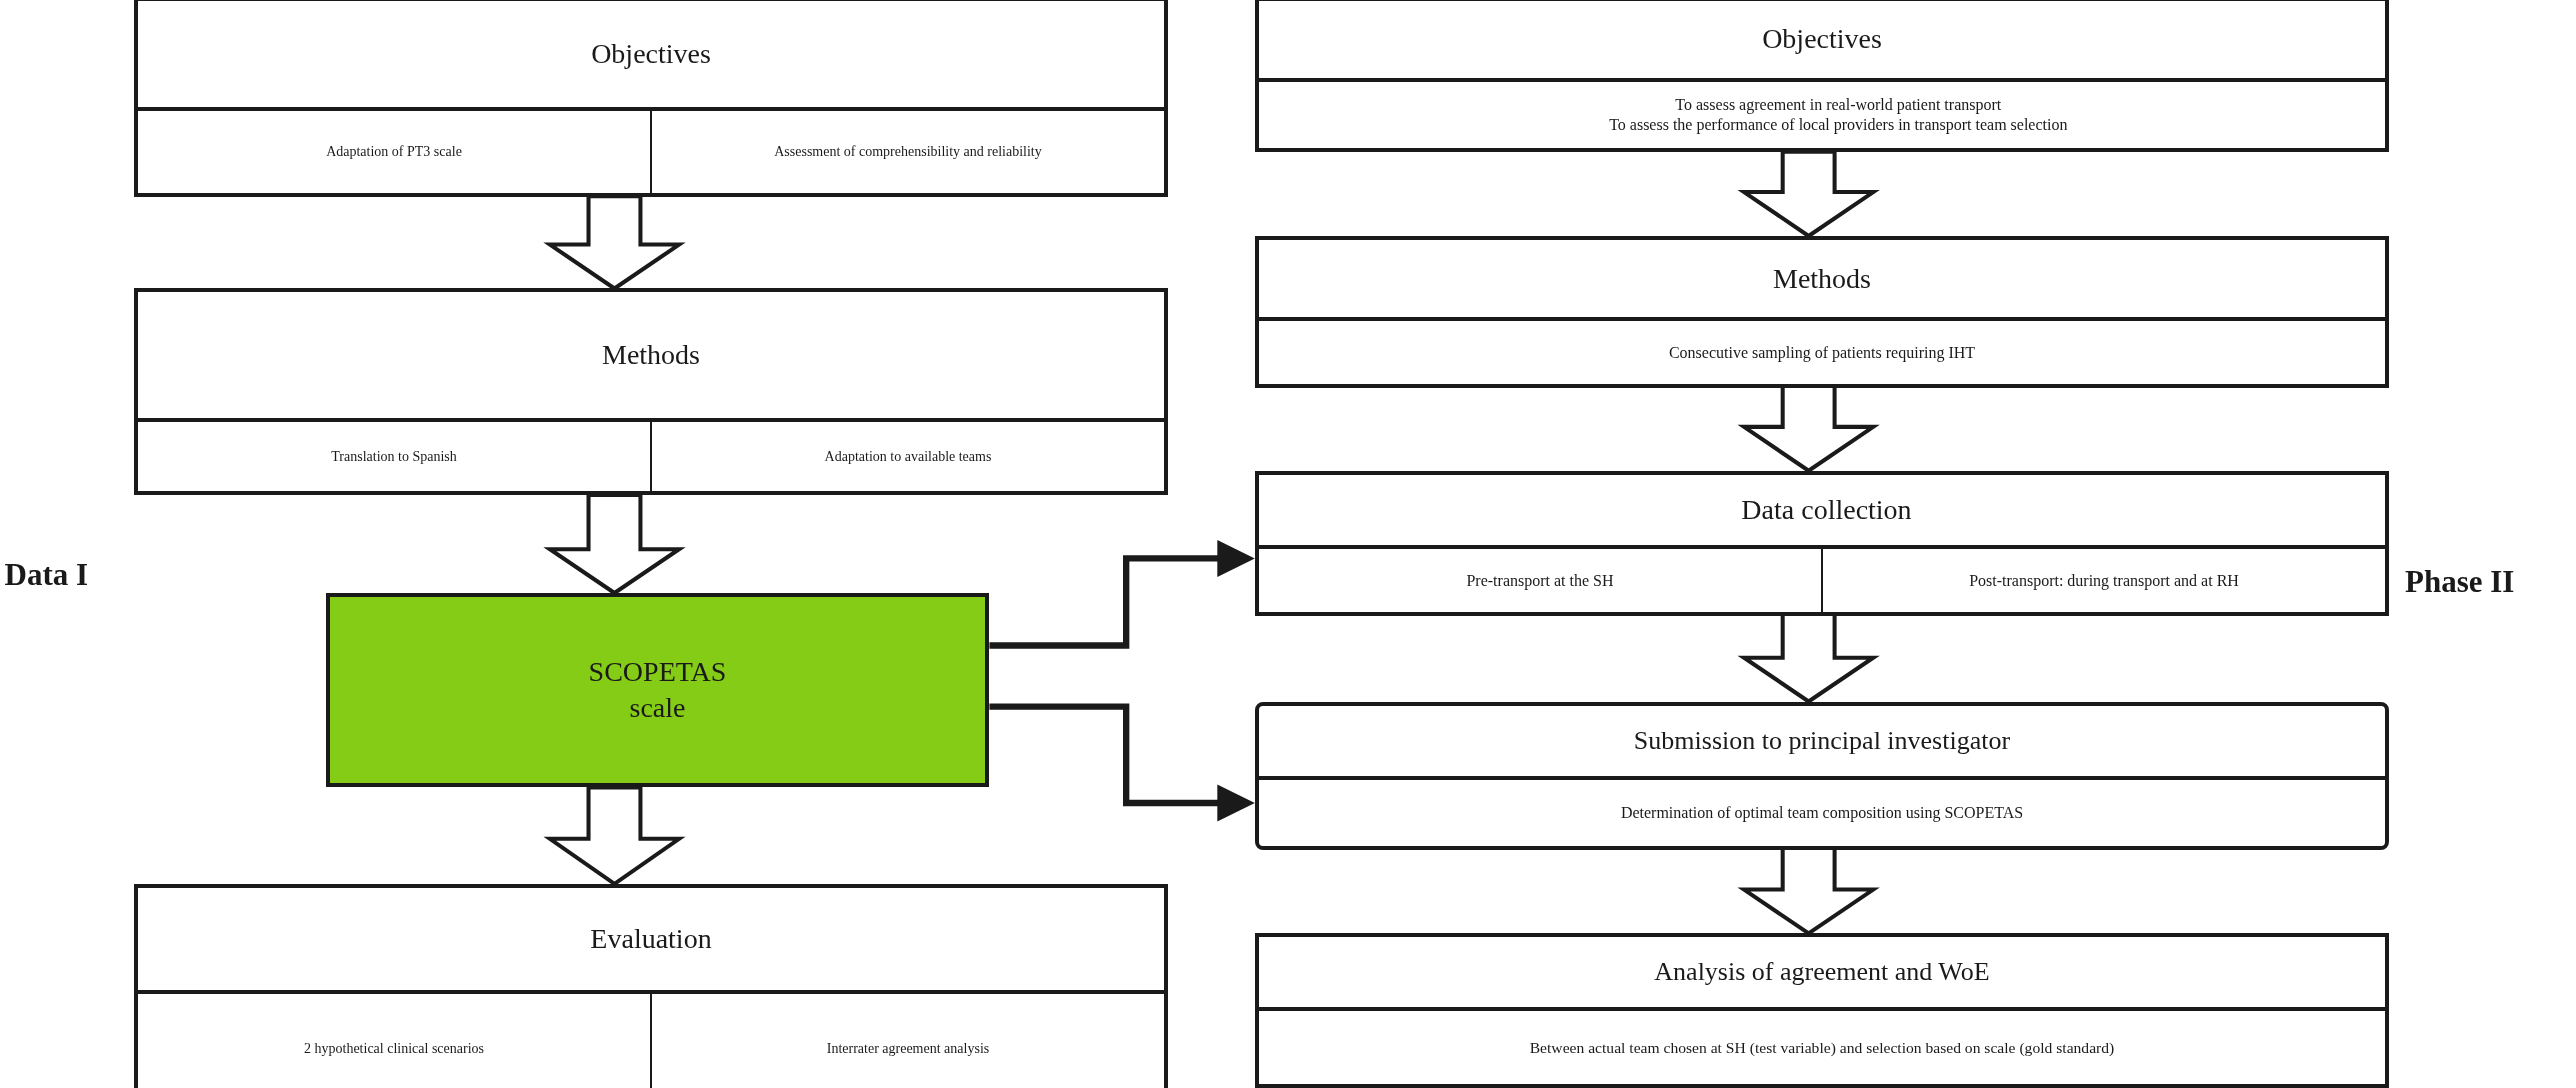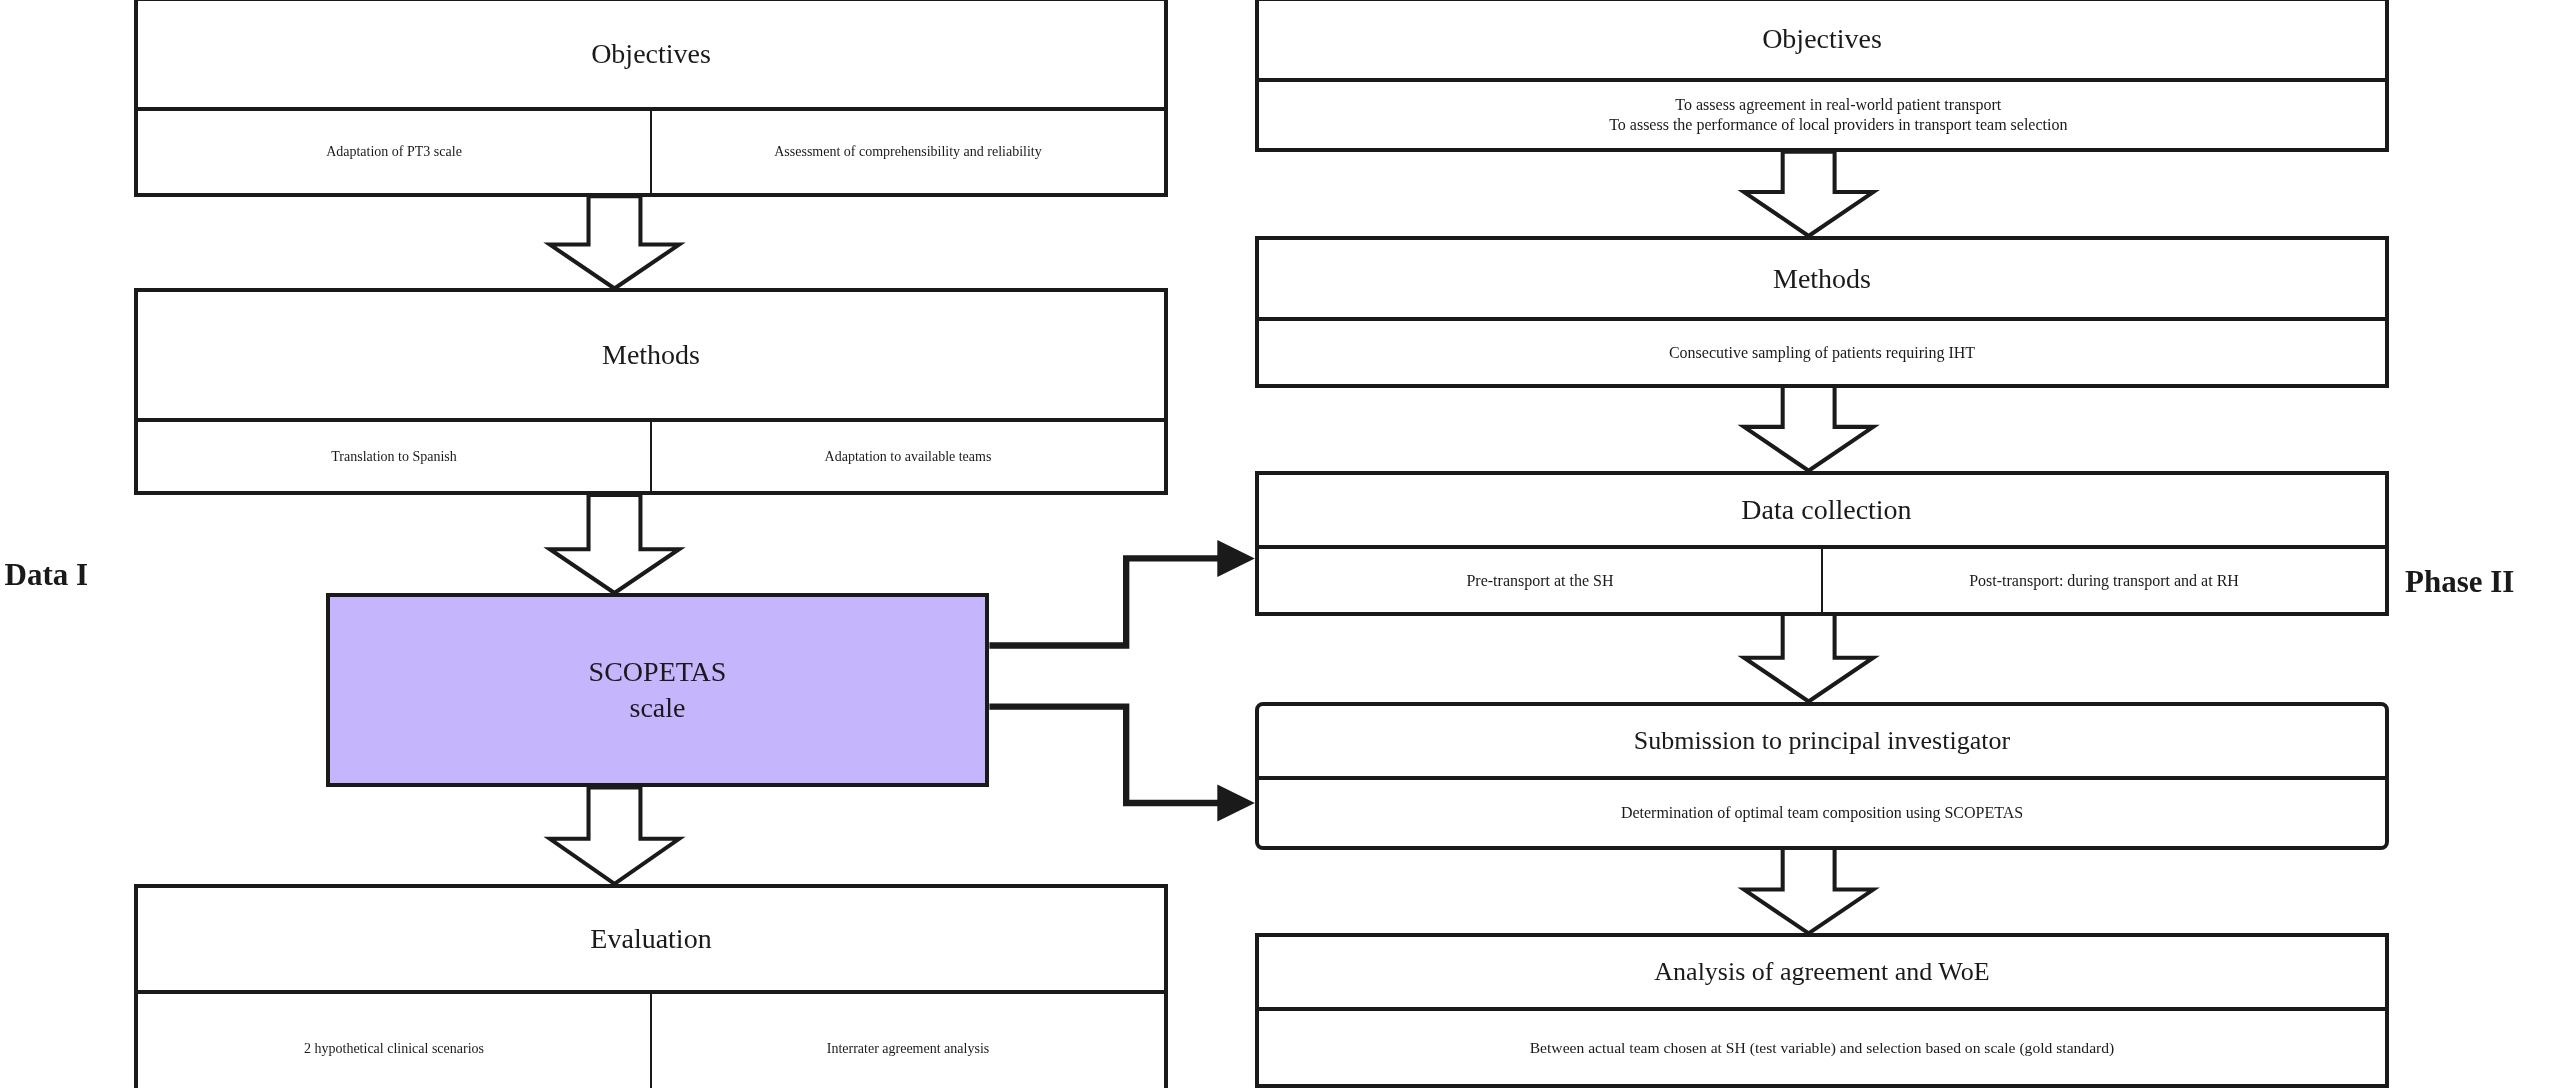--- a/index.html
+++ b/index.html
@@ -19,21 +19,21 @@
   .fbox .cell + .cell{border-left:2.3px solid #1a1a1a;}
 
   
   .h-lg{font-size:28px;}
   .h-md{font-size:26px;}
   .b-md{font-size:14px;}
   .b-sm{font-size:16px;}
   .b-xs{font-size:15.6px;}
 
   
-  .pbox{position:absolute;box-sizing:border-box;background:#c4b5fd;
+  .pbox{position:absolute;box-sizing:border-box;background:#84cc16;
         border:4px solid #1a1a1a;display:flex;align-items:center;
         justify-content:center;text-align:center;line-height:1.30;font-size:28px;}
 
   
   .phase{position:absolute;font-weight:bold;font-size:31px;white-space:nowrap;
          color:#1a1a1a;}
 
   
   #wires{position:absolute;left:0;top:0;width:2576px;height:1088px;
          pointer-events:none;}

